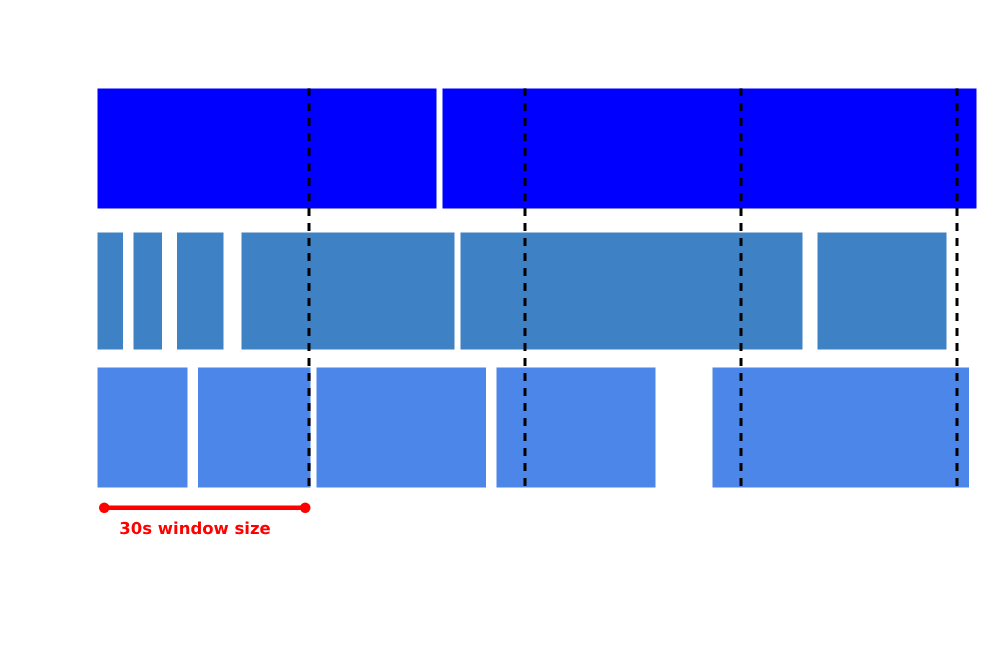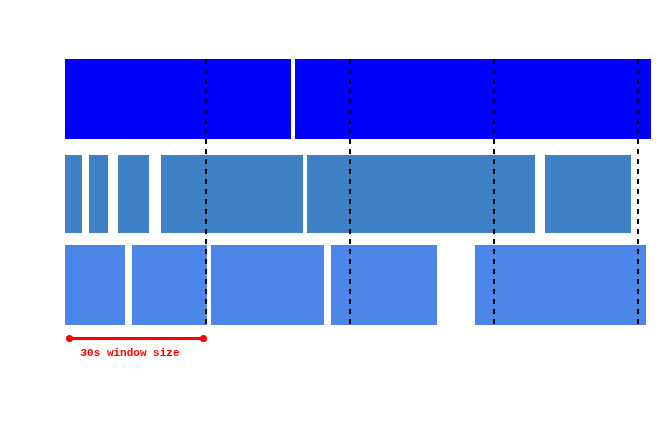--- a/index.html
+++ b/index.html
@@ -33,21 +33,20 @@
   }
   .annot-label {
     position: absolute;
     color: #ff0000;
     font-weight: bold;
     font-size: 11px;
     line-height: 12px;
     white-space: nowrap;
     transform: translateX(-50%);
     z-index: 5;
-    font-family: Liberation Mono, monospace;
   }
 </style>
 </head>
 <body>
 
 <div class="figure">
   <div id="bars-layer">
       <div class="seg" style="left: 65px; width: 225.6px; top: 59px; height: 80px; background: rgb(0, 0, 255);"></div>
       <div class="seg" style="left: 295.4px; width: 355.2px; top: 59px; height: 80px; background: rgb(0, 0, 255);"></div>
       <div class="seg" style="left: 65px; width: 16.8px; top: 155px; height: 78px; background: rgb(62, 129, 196);"></div>

